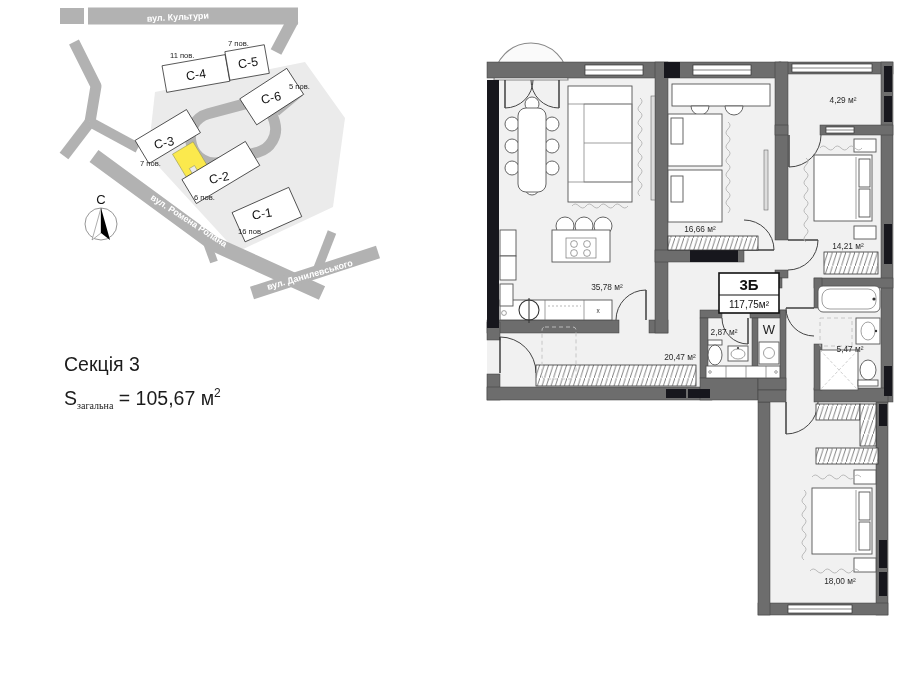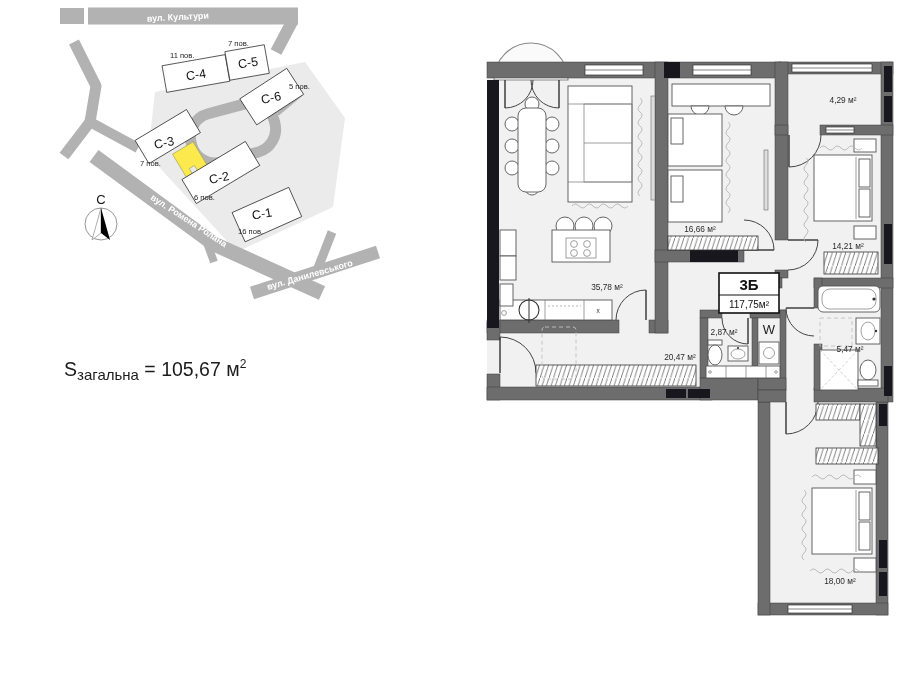--- a/index.html
+++ b/index.html
@@ -1,21 +1,21 @@
 <!DOCTYPE html>
 <html><head>
 <meta charset="utf-8">
 <style>
   html,body{margin:0;padding:0;background:#fff;}
   #canvas{position:relative;width:900px;height:675px;background:#fff;overflow:hidden;
           font-family:"Liberation Sans", sans-serif;}
   #scene{position:absolute;left:0;top:0;}
   #info-block{position:absolute;left:64px;top:350px;color:#1b1b1b;font-size:19.5px;line-height:29px;}
   #info-block .ln{white-space:nowrap;}
-  #info-block sub{font-size:15px;}
+  #info-block sub{font-size:10px;font-family:Liberation Serif, serif;}
   #info-block sup{font-size:12px;}
   text{font-family:"Liberation Sans", sans-serif;}
   .arealbl{font-size:8.3px;fill:#2a2a2a;}
   .bname{font-size:12.5px;fill:#111;}
   .bfloors{font-size:7.6px;fill:#222;}
   .street{font-size:9px;font-weight:bold;fill:#ffffff;}
   .wall{fill:#6d6d6d;stroke:#3f3f3f;stroke-width:0.5;}
   .glz{fill:#17171d;}
   .slit{fill:#ffffff;stroke:#333;stroke-width:0.7;}
   .slitline{stroke:#333;stroke-width:0.6;}
@@ -376,16 +376,17 @@
     <g>
       <rect x="719" y="273" width="60" height="40" fill="#ffffff" stroke="#111" stroke-width="1.6"></rect>
       <line x1="719" y1="295" x2="779" y2="295" stroke="#111" stroke-width="1"></line>
       <text x="749" y="290" text-anchor="middle" font-size="15" font-weight="bold" fill="#111">3Б</text>
       <text x="749" y="308" text-anchor="middle" font-size="10" fill="#111">117,75м²</text>
     </g>
   </g>
 </svg>
 
 <div id="info-block">
+  <div class="ln">Секція 3</div>
   <div class="ln"><span>S</span><sub>загальна</sub><span> = 105,67 м</span><sup>2</sup></div>
 </div>
 
 </div>
 
 </body></html>

